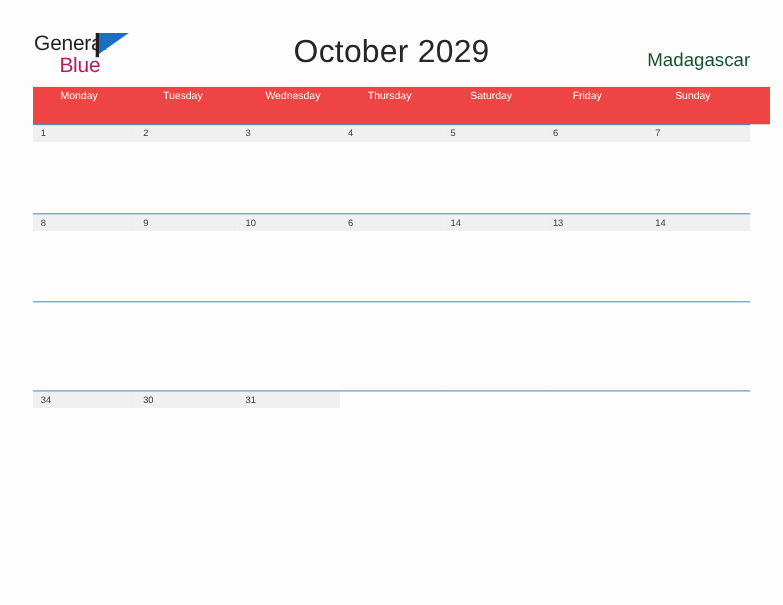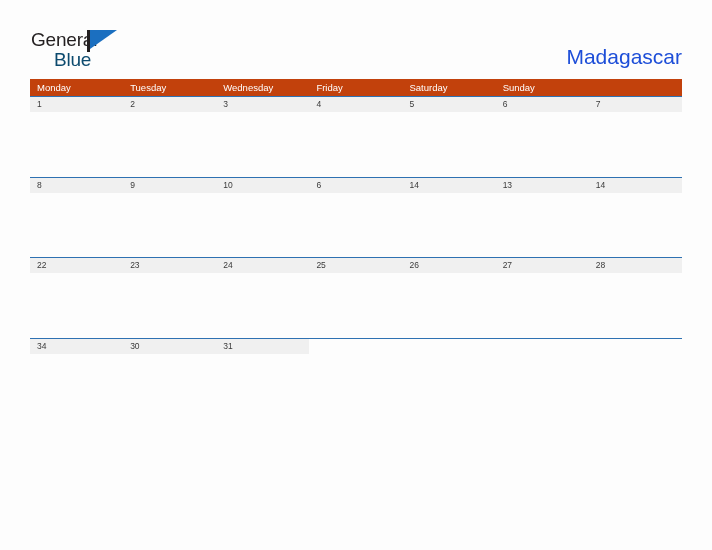--- a/index.html
+++ b/index.html
@@ -45,21 +45,21 @@
     color: #231f20;
     letter-spacing: -0.2px;
     line-height: 22px;
     white-space: nowrap;
   }
   .logo-blue {
     position: absolute;
     left: 23px;
     top: 20px;
     font-size: 19px;
-    color: #0c4a6e;
+    color: #be185d;
     letter-spacing: -0.2px;
     line-height: 22px;
     white-space: nowrap;
   }
   .logo-flag {
     position: absolute;
     left: 56px;
     top: 1px;
     width: 30px;
     height: 22px;
@@ -91,38 +91,39 @@
     font-size: 29px;
     color: #262626;
     font-weight: normal;
     letter-spacing: 0.2px;
   }
 
   .country {
     position: absolute;
     right: 30px;
     top: 45px;
-    font-size: 21px;
-    color: #1d4ed8;
+    font-size: 17px;
+    color: #14532d;
     white-space: nowrap;
   }
 
   
   .grid {
     position: absolute;
     left: 30px;
     top: 79px;
     width: 652px;
   }
 
   .dow-row {
     display: flex;
     width: 652px;
-    height: 17px;
-    background: #c2410c;
+    height: 34px;
+    background: #ef4444;
+    padding-left: 18px;
   }
   .dow {
     width: 93.14px;
     height: 17px;
     line-height: 17px;
     box-sizing: border-box;
     padding-left: 7px;
     font-size: 9.5px;
     color: #ffffff;
     white-space: nowrap;
@@ -174,33 +175,35 @@
 
     <div class="logo">
       <span class="logo-general">General</span>
       <span class="logo-flag">
         <span class="bar"></span>
         <span class="tri"></span>
       </span>
       <span class="logo-blue">Blue</span>
     </div>
 
+    <div class="cal-title">October 2029</div>
 
     <div class="country">Madagascar</div>
 
   </div>
 
   <div class="grid">
 
     <div class="dow-row">
       <div class="dow">Monday</div>
       <div class="dow">Tuesday</div>
       <div class="dow">Wednesday</div>
+      <div class="dow">Thursday</div>
+      <div class="dow">Saturday</div>
       <div class="dow">Friday</div>
-      <div class="dow">Saturday</div>
       <div class="dow">Sunday</div>
     </div>
 
     <div class="week">
       <div class="week-cells">
         <div class="daycell">1</div>
         <div class="daycell">2</div>
         <div class="daycell">3</div>
         <div class="daycell">4</div>
         <div class="daycell">5</div>
@@ -218,29 +221,20 @@
         <div class="daycell">6</div>
         <div class="daycell">14</div>
         <div class="daycell">13</div>
         <div class="daycell">14</div>
       </div>
       <div class="week-body"></div>
     </div>
 
 
     <div class="week">
-      <div class="week-cells">
-        <div class="daycell">22</div>
-        <div class="daycell">23</div>
-        <div class="daycell">24</div>
-        <div class="daycell">25</div>
-        <div class="daycell">26</div>
-        <div class="daycell">27</div>
-        <div class="daycell">28</div>
-      </div>
       <div class="week-body"></div>
     </div>
 
     <div class="week">
       <div class="week-cells">
         <div class="daycell">34</div>
         <div class="daycell">30</div>
         <div class="daycell">31</div>
         <div class="daycell empty"></div>
         <div class="daycell empty"></div>

